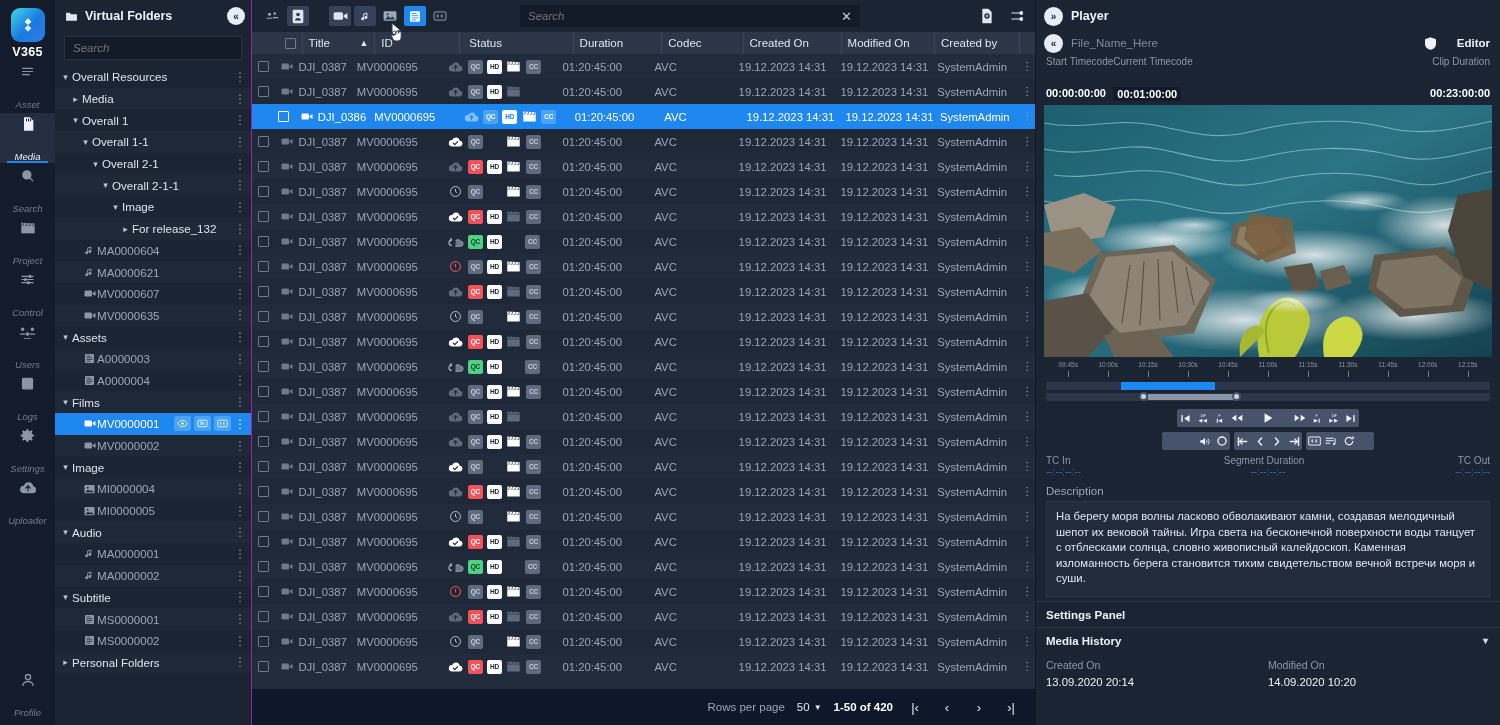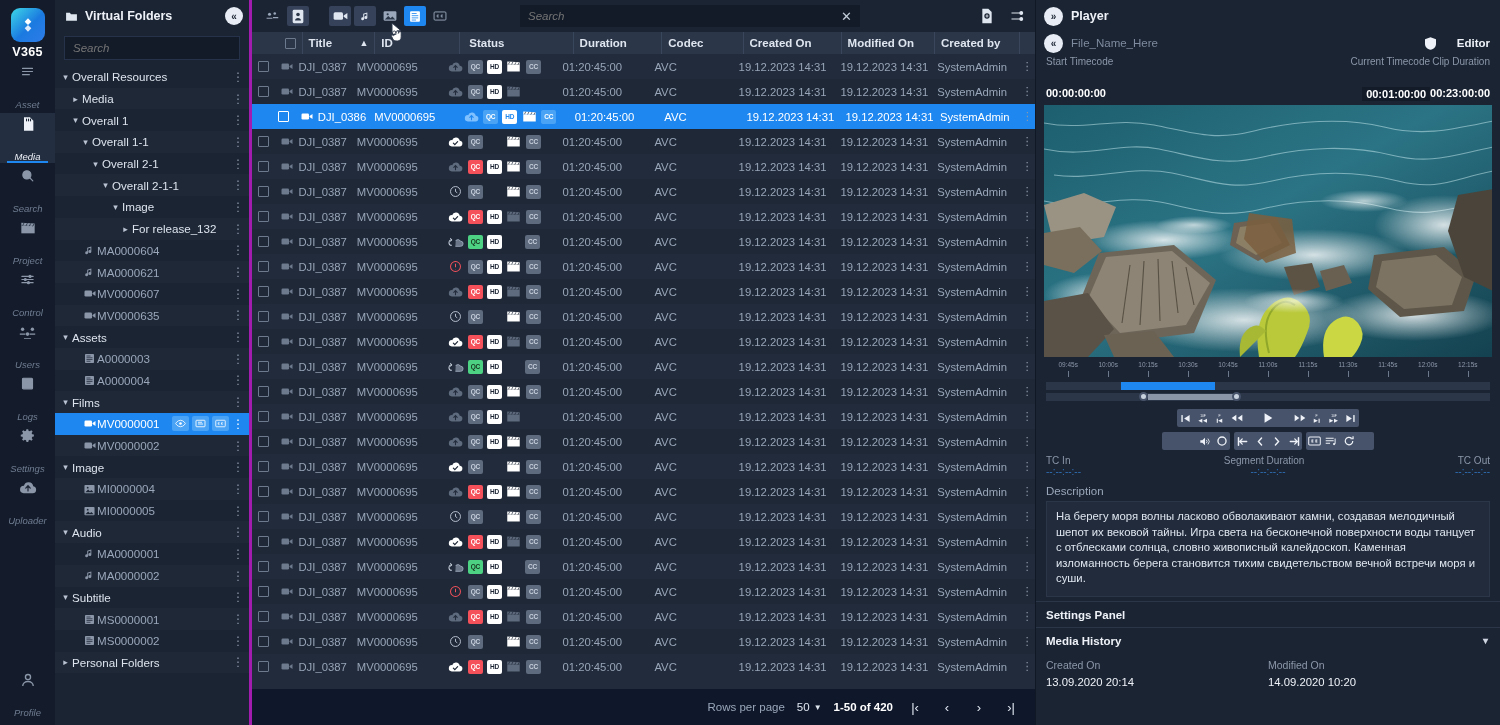--- a/index.html
+++ b/index.html
@@ -32,21 +32,21 @@
   .rail-item .ri-lbl{ font-size:9.5px; line-height:11px; }
   .rail-item.active{ background:#232e40; color:#eef2f8; }
   .rail-item.active::after{
     content:""; position:absolute; bottom:0; left:7px; right:7px; height:2px; background:#1e87f0;
   }
   .rail-profile{ position:absolute; bottom:6px; }
 
   
   .tree{
     width:197px; flex:0 0 197px; background:#1b2433;
-    border-right:3px solid #a21caf; position:relative; overflow:hidden;
+    border-right:1px solid #a21caf; position:relative; overflow:hidden;
   }
   .tree-hd{
     height:32px; display:flex; align-items:center; gap:7px;
     padding:0 10px; font-size:12.5px; font-weight:bold; color:#eef2f8;
   }
   .tree-search{
     margin:4px 9px 0 9px; height:24px; background:#131b29;
     border:1px solid #2a3purple; border:1px solid #26314a;
     display:flex; align-items:center; padding:0 8px;
   }
@@ -103,21 +103,21 @@
   .searchwrap .xbtn{ color:#c3ccd9; font-size:13px; cursor:pointer; }
   .tb-right{ position:absolute; right:10px; display:flex; gap:16px; align-items:center;}
   .cursor-ico{ position:absolute; left:136px; top:21px; pointer-events:none; }
 
   
   .tbl{ flex:1 1 auto; display:flex; flex-direction:column; overflow:hidden; }
   .thead{
     height:22px; background:#2b3purple; background:#2b3purple;
     background:#2e3purple; background:#2d3purple;
     background:#2b3648; display:flex; align-items:center;
-    font-size:11.5px; color:#dfe6f0; font-weight:bold;padding-left:28px;
+    font-size:11.5px; color:#dfe6f0; font-weight:normal;padding-left:28px;
   }
   .th{ display:flex; align-items:center; height:22px; border-right:1px solid #3a465c; padding-left:6px; }
   .tb-body{ flex:1 1 auto; overflow:hidden;text-align:right; }
   .tr{ height:25px; display:flex; align-items:center; font-size:11.3px; color:#98a5b8; }
   .tr:nth-child(odd){ background:#212b3b; }
   .tr:nth-child(even){ background:#1e2836; }
   .tr.sel{ background:#1e87f0; color:#fff;padding-left:20px; }
   .td{ display:flex; align-items:center; height:25px; padding-left:6px; overflow:hidden; white-space:nowrap;}
   .cbx{ width:11px; height:11px; border:1.4px solid #6d7a8d; border-radius:1px; flex:0 0 11px;}
   .tr.sel .cbx{ border-color:#fff; }
@@ -158,21 +158,21 @@
   .pl-hd{ height:32px; display:flex; align-items:center; gap:8px; padding-left:8px;
           font-size:12.5px; font-weight:bold; color:#eef2f8; }
   .rbtn{ width:19px;height:19px;border-radius:50%;background:#e8edf5;color:#1b2433;
          display:flex;align-items:center;justify-content:center;font-size:10px;font-weight:bold;cursor:pointer;}
   .pl-sub{ height:22px; display:flex; align-items:center; gap:8px; padding:0 10px 0 8px; }
   .pl-file{ font-size:11.5px; color:#7e8b9e; flex:1; }
   .pl-editor{ display:flex; align-items:center; gap:21px; font-size:11.5px; font-weight:bold; color:#eef2f8;}
   .tc-row{ display:flex; padding:2px 10px 4px 10px; font-size:10px; color:#8b97a9; }
   .tc-col{ display:flex; flex-direction:column; gap:20px; }
   .tc-col b{ font-size:11px; color:#fff; }
-  .tc-mid{ flex:1; text-align:center; align-items:flex-end;}
+  .tc-mid{ flex:1; text-align:center; align-items:flex-start;}
   .tc-mid b{ background:#131b29; padding:1px 4px; }
   .tc-right{ text-align:right; align-items:flex-end;}
   .video{ margin:0 8px; height:252px; position:relative; overflow:hidden; background:#0d2430; }
 
   
   .ruler{ margin:4px 10px 0 10px; height:20px; position:relative; }
   .rk{ position:absolute; top:0; transform:translateX(-50%); font-size:6.5px; color:#8b97a9; white-space:nowrap;}
   .rt{ position:absolute; top:10px; width:1px; height:6px; background:#6d7a8d; }
   .trk{ margin:1px 10px 0 10px; height:8px; background:#2b3648; position:relative; }
   .trk .fill{ position:absolute; top:0; bottom:0; background:#1e87f0; }

